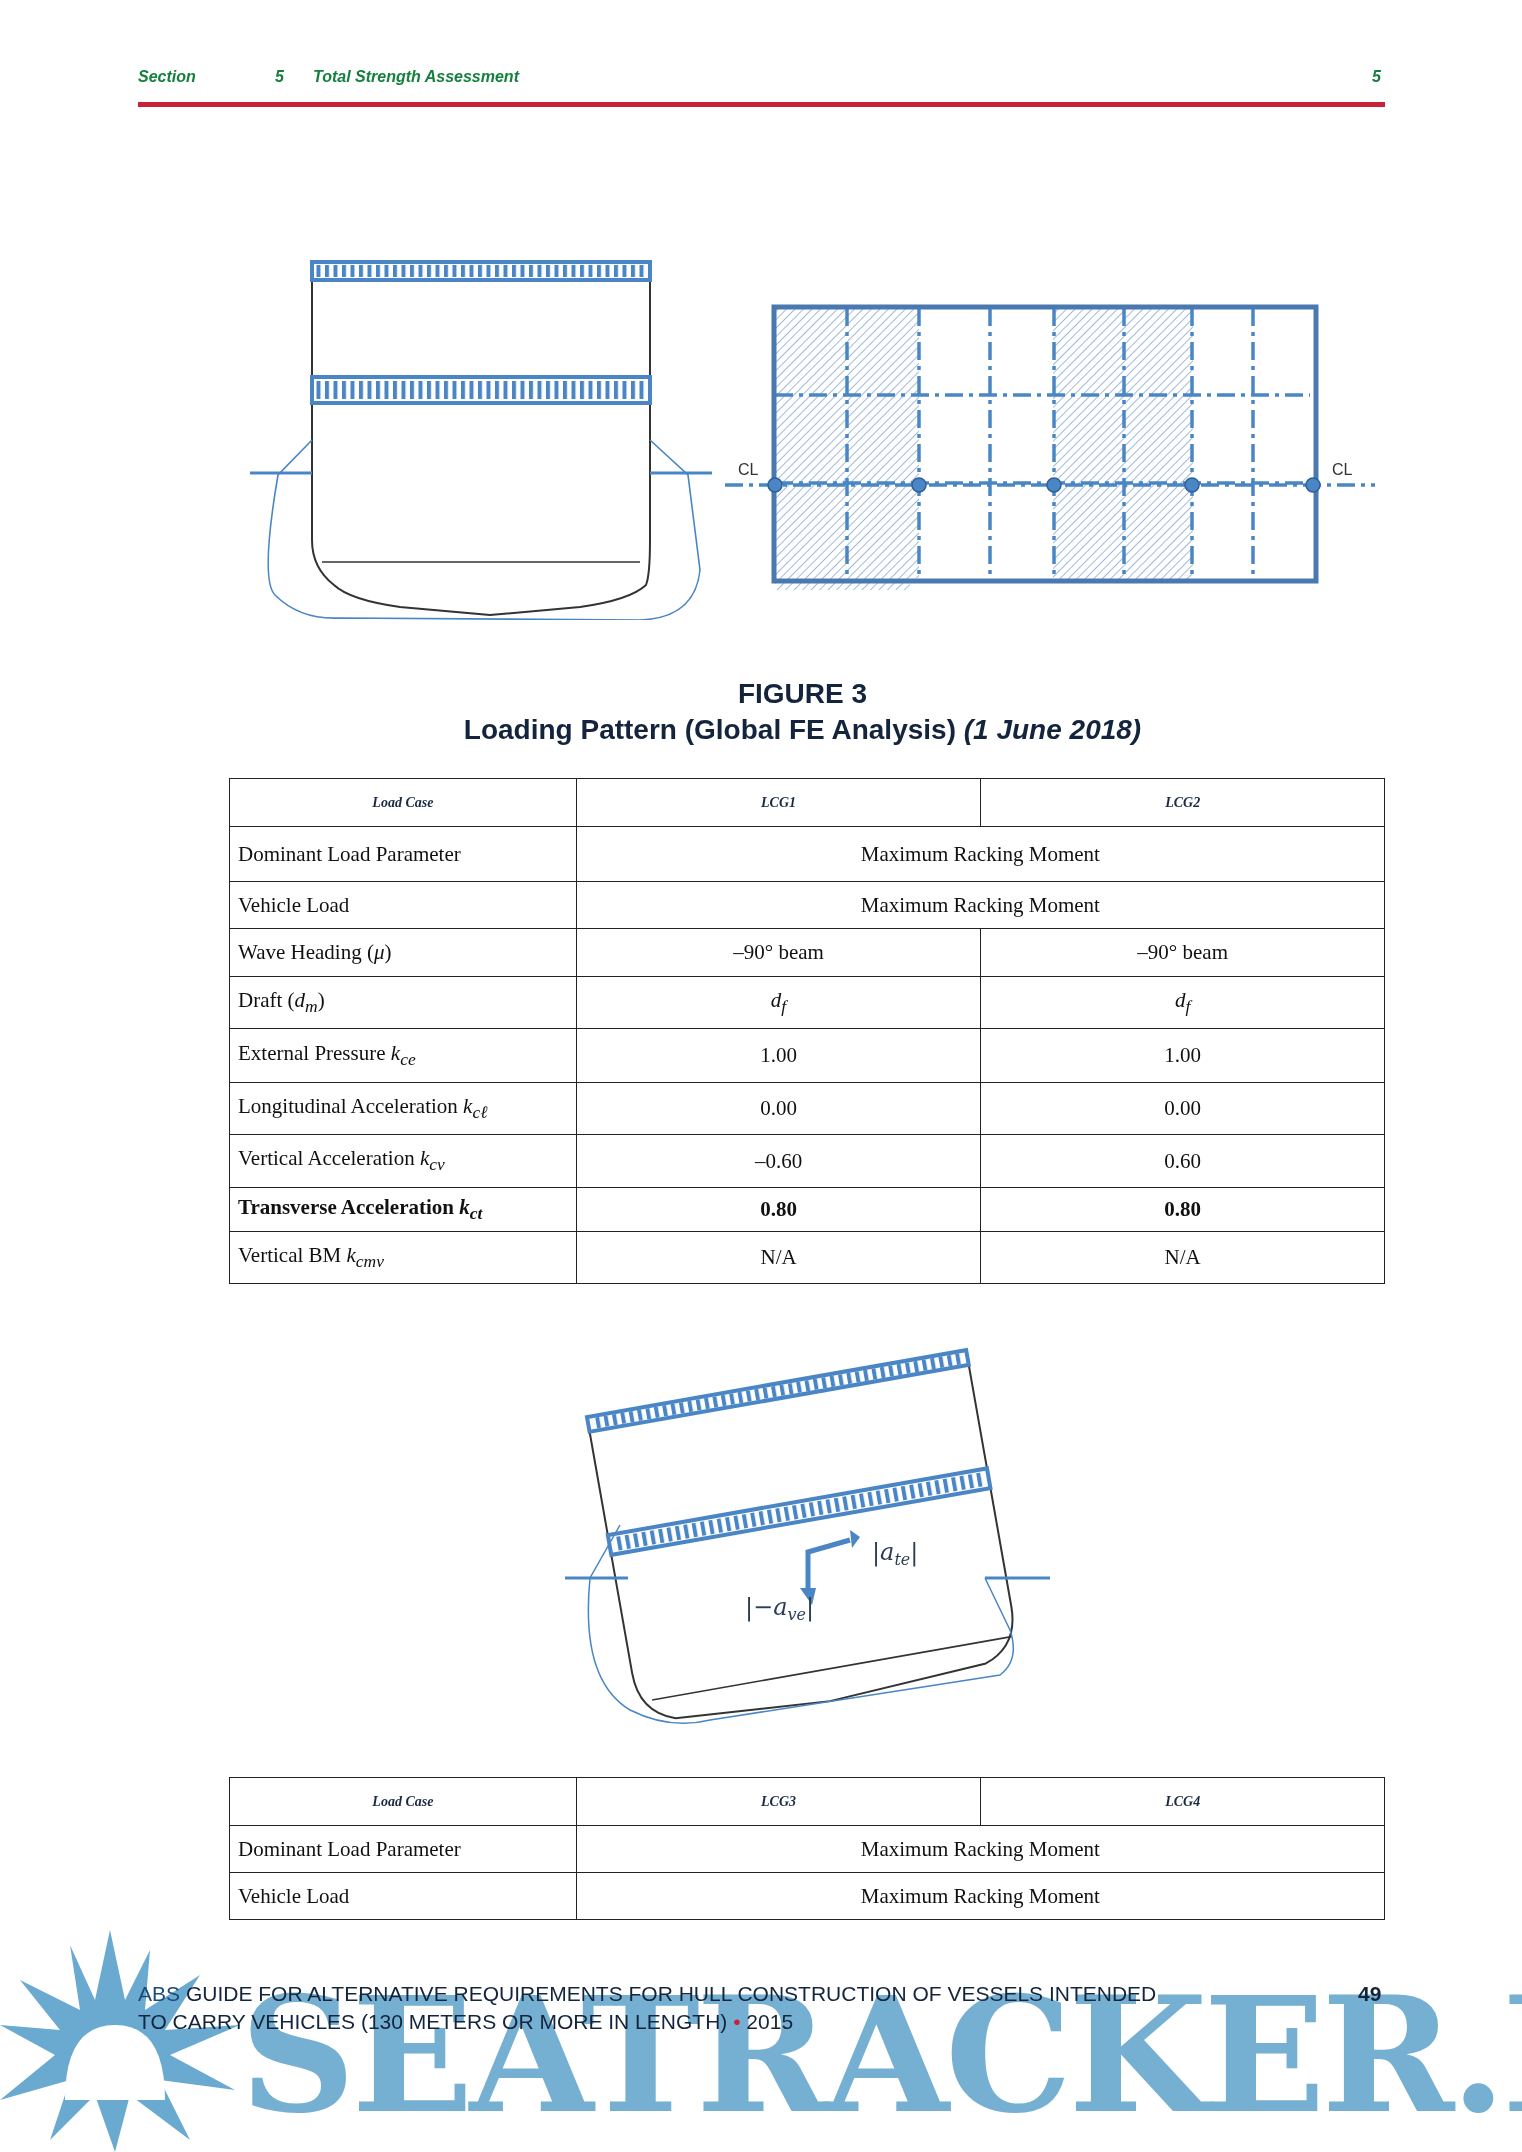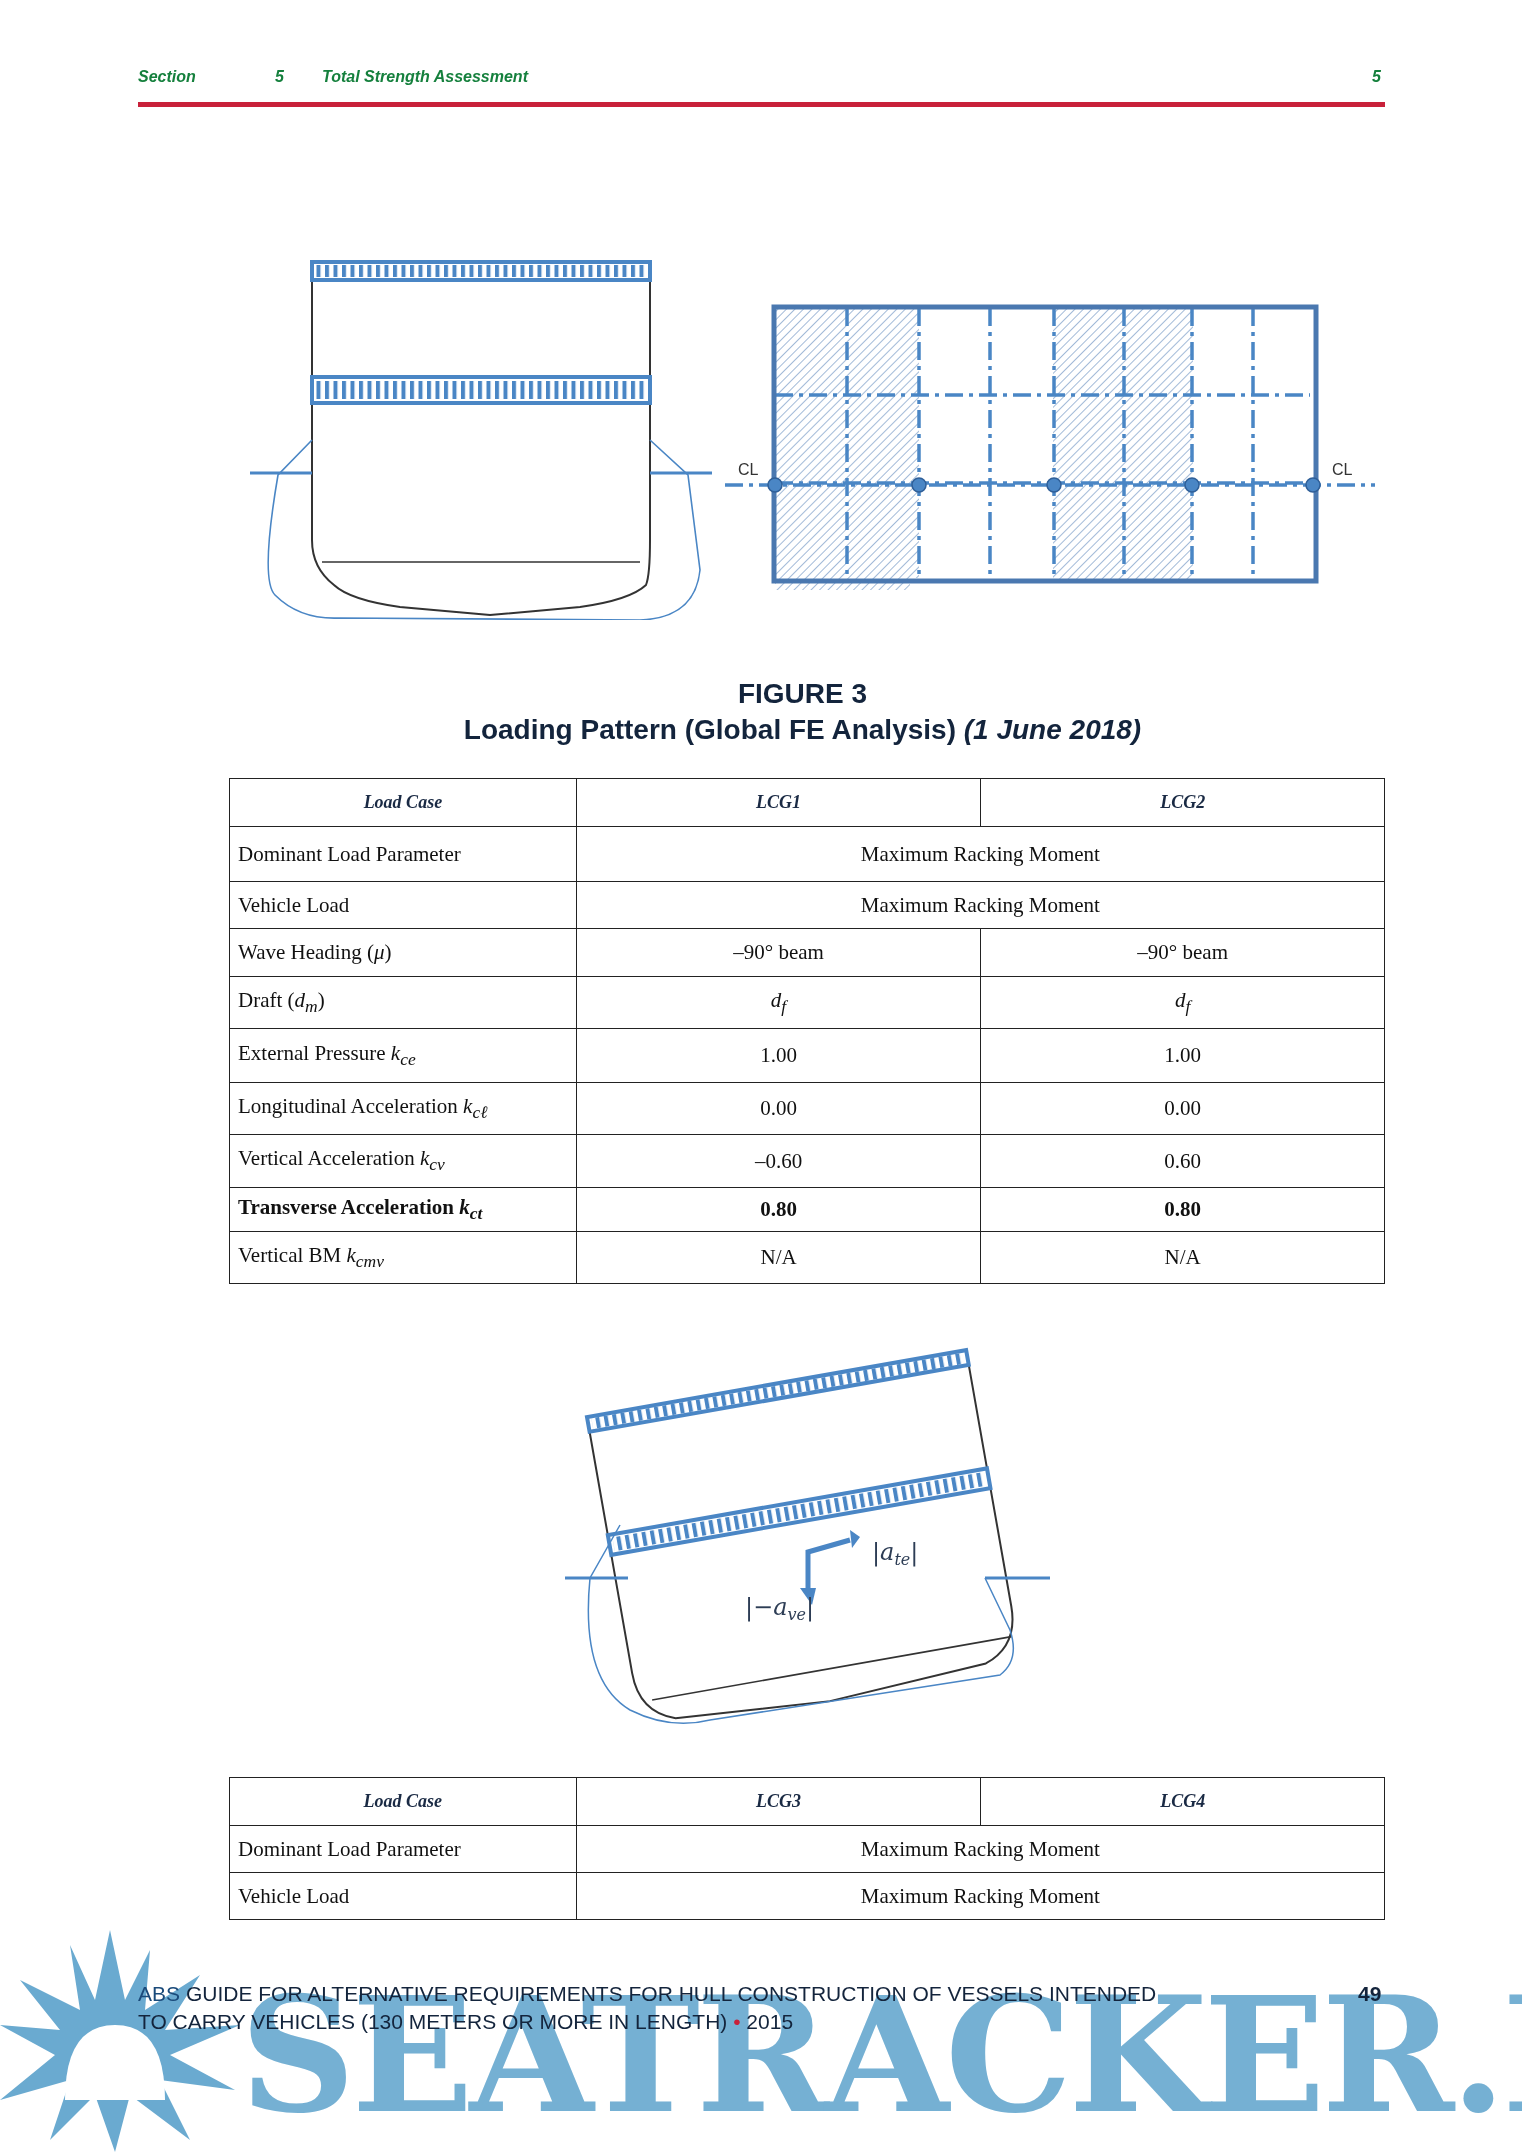--- a/index.html
+++ b/index.html
@@ -4,33 +4,33 @@
 <style>
   html,body{margin:0;padding:0;background:#fff;}
   body{width:1522px;height:2152px;position:relative;overflow:hidden;font-family:"Liberation Sans",sans-serif;color:#13243c;}
   .abs{position:absolute;}
   .hdr{top:68px;font-size:16px;font-weight:bold;color:#15803d;white-space:nowrap;font-style:italic;}
   .redline{left:138px;top:102px;width:1247px;height:5px;background:#c8213a;}
   .fig-title{left:0;width:1605px;text-align:center;font-weight:bold;color:#13243c;}
   table.lc{position:absolute;border-collapse:collapse;font-family:"Liberation Serif",serif;font-size:21px;color:#111;}
   table.lc td{border:1.5px solid #222;padding:0 8px;height:100%;}
   table.lc td.c{text-align:center;margin-top:28px;}
-  table.lc th{border:1.5px solid #222;font-weight:bold;font-style:italic;color:#1a2a44;text-align:center;font-size:18px;}
+  table.lc th{border:1.5px solid #222;font-weight:bold;font-style:italic;color:#1a2a44;text-align:center;font-size:14px;}
   .math{font-style:italic;}
   .foot{left:138px;font-size:21px;color:#13243c;white-space:nowrap;}
   .abs-brand{font-weight:normal;color:#1a4a7a;}
   .dot{color:#c8213a;}
   .wm{left:240px;top:1975px;font-family:"DejaVu Serif",serif;font-weight:bold;font-size:160px;letter-spacing:-4px;color:#6aaad0;opacity:0.92;white-space:nowrap;line-height:1;}
 </style>
 </head>
 <body>
 
 <div class="abs hdr" style="left:138px;">Section</div>
 <div class="abs hdr" style="left:275px;">5</div>
-<div class="abs hdr" style="left:322px;">Total Strength Assessment</div>
+<div class="abs hdr" style="left:313px;">Total Strength Assessment</div>
 <div class="abs hdr" style="left:1372px;">5</div>
 <div class="abs redline"></div>
 
 <svg class="abs" style="left:240px;top:250px;" width="480" height="370" viewBox="0 0 480 370">
   <defs>
     <pattern id="stiff" width="8.5" height="30" patternUnits="userSpaceOnUse">
       <rect x="0" y="0" width="4" height="30" fill="#4a86c5"></rect>
     </pattern>
     <pattern id="hatch" width="6" height="6" patternUnits="userSpaceOnUse" patternTransform="rotate(45)">
       <rect width="6" height="6" fill="#fff"></rect>

